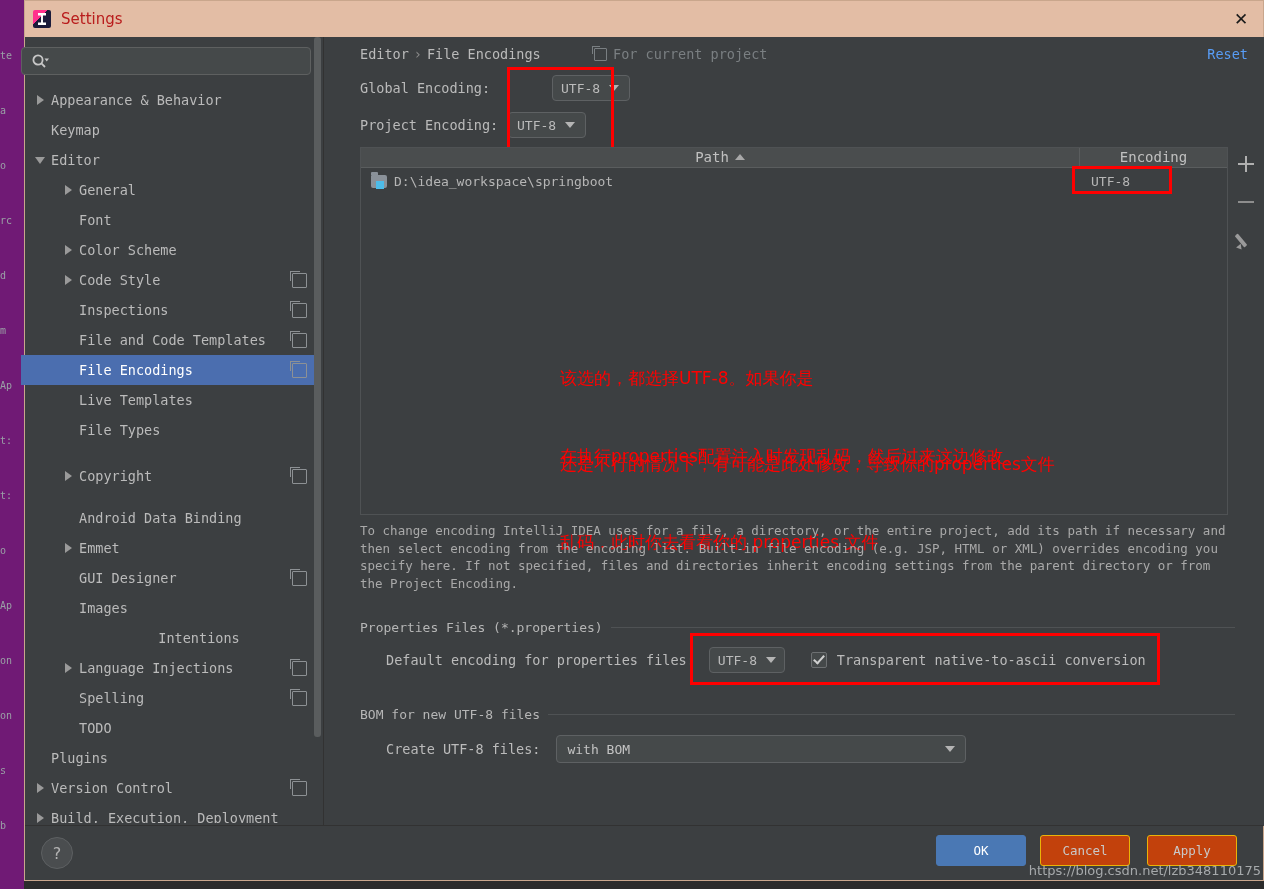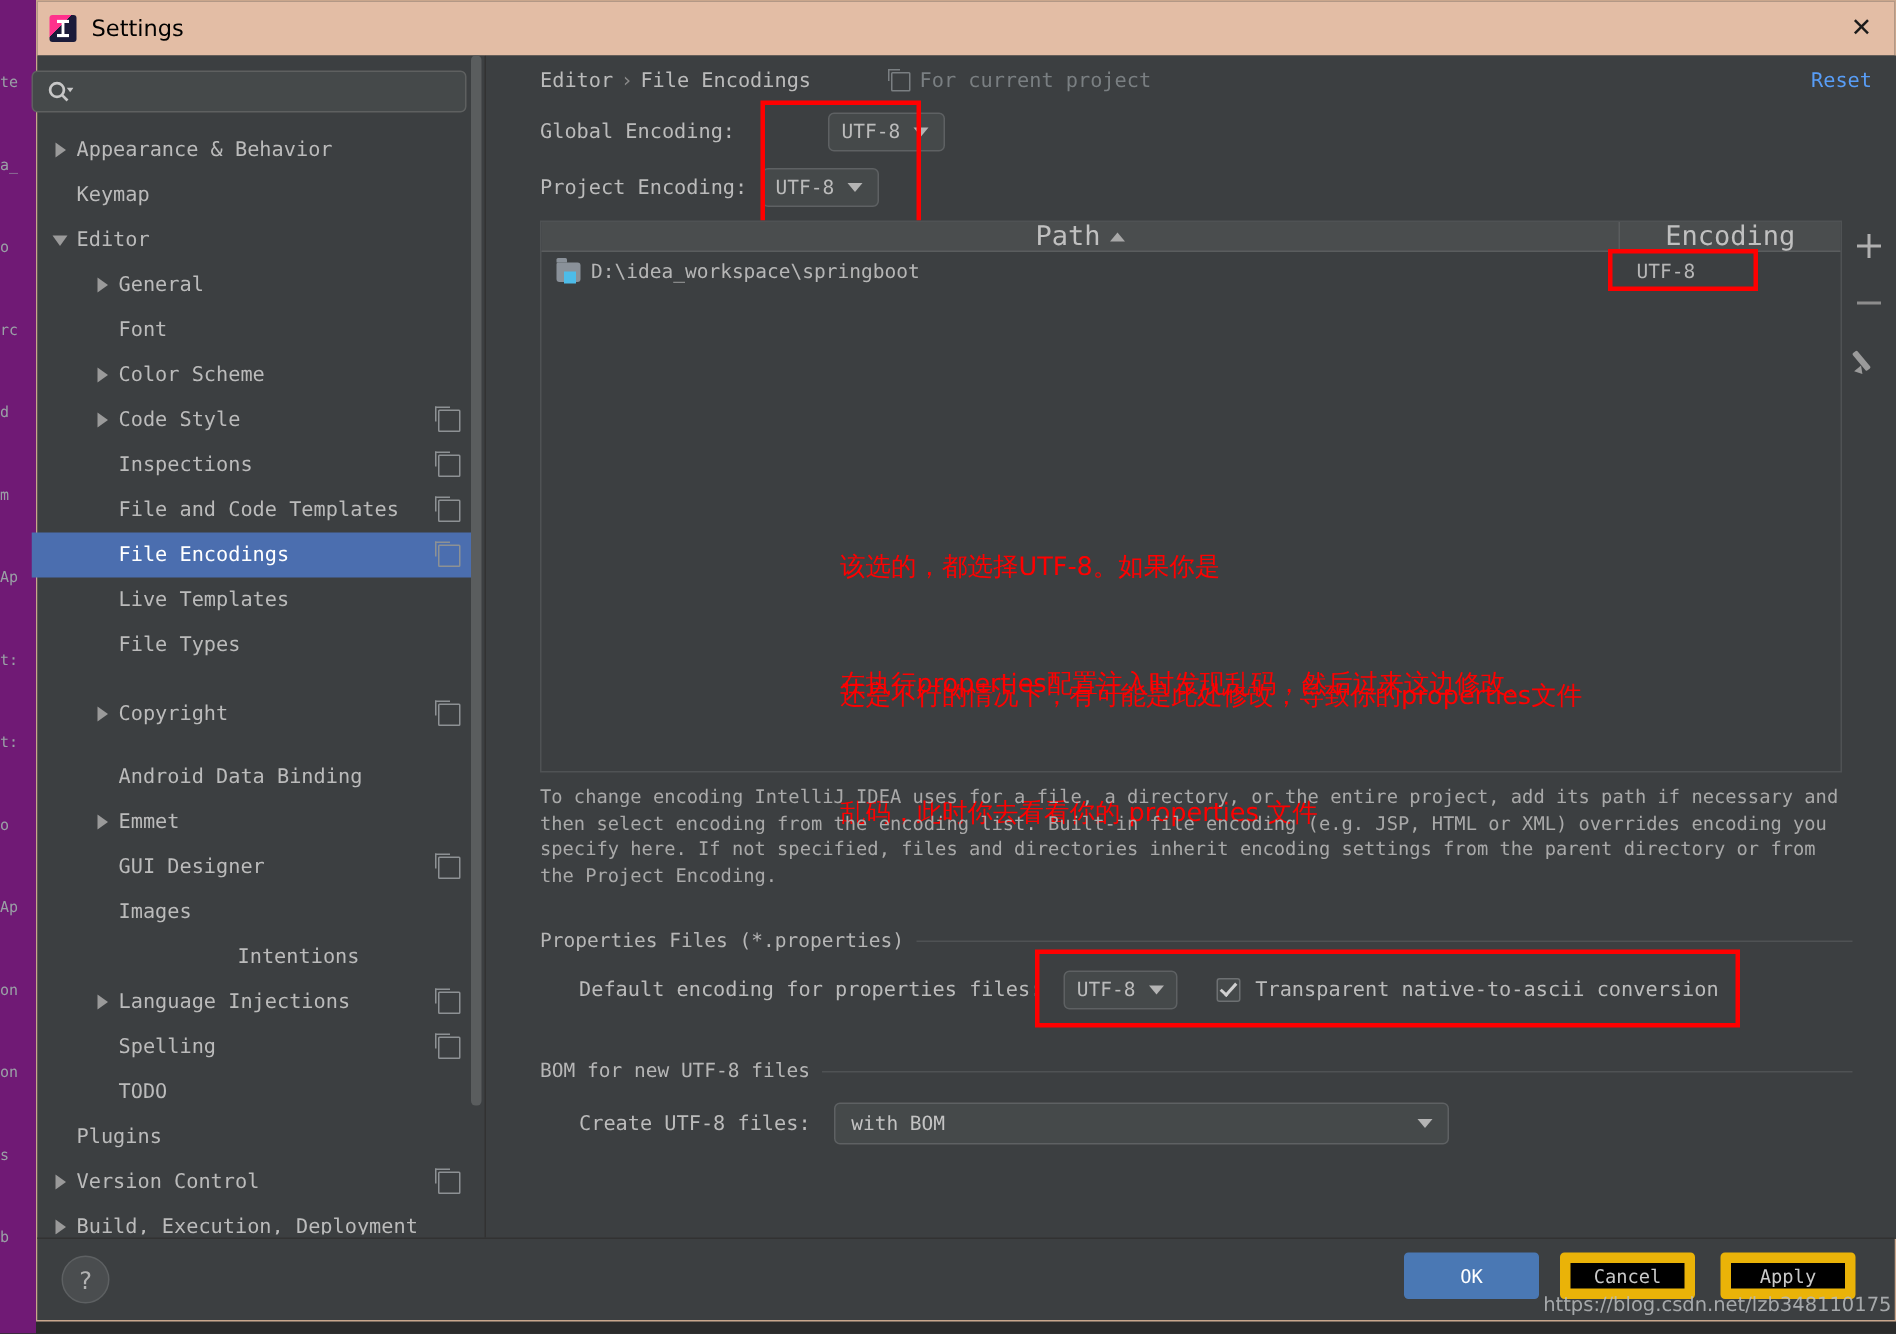--- a/index.html
+++ b/index.html
@@ -43,21 +43,21 @@
     background: linear-gradient(135deg,#ff318c 0%,#ff318c 40%,#1b1b3a 40%,#1b1b3a 100%);
     border-radius: 2px;
   }
   .title-icon::after {
     content: ""; position: absolute; left: 5px; top: 3px;
     width: 8px; height: 12px;
     background: #fff;
     clip-path: polygon(0 0,100% 0,100% 20%,62% 20%,62% 80%,100% 80%,100% 100%,0 100%,0 80%,38% 80%,38% 20%,0 20%);
   }
   .title-text {
-    margin-left: 10px; font-size: 15px; color: #000000;
+    margin-left: 10px; font-size: 15px; color: #b91c1c;
     font-family: "DejaVu Sans", sans-serif;
   }
   .title-close {
     position: absolute; right: 10px; top: 6px;
     width: 24px; height: 24px;
     display: flex; align-items: center; justify-content: center;
     color: #1a1a1a; font-size: 17px; cursor: pointer;
     font-family: "DejaVu Sans", sans-serif;
   }
 
@@ -191,21 +191,21 @@
     position: absolute; left: 36px; top: 110px;
     width: 868px; height: 368px;
     background: #3c3f41;
     border: 1px solid #4f5254; box-sizing: border-box;
   }
   .thead {
     display: flex; height: 19px; background: #4a4d4e;
     border-bottom: 1px solid #5a5d5e;
   }
   .th {
-    color: #c0c0c0; font-size: 18px; text-align: center;
+    color: #c0c0c0; font-size: 14px; text-align: center;
     line-height: 19px; position: relative;
     font-family: "DejaVu Sans Mono", monospace;
   }
   .th.path { flex: 0 0 718px; border-right: 1px solid #5a5d5e; }
   .th.enc  { flex: 1 1 auto; }
   .sort-arrow {
     display: inline-block; width: 0; height: 0; margin-left: 6px;
     vertical-align: 2px;
     border-left: 5px solid transparent;
     border-right: 5px solid transparent;
@@ -324,21 +324,21 @@
     cursor: pointer; font-family: "DejaVu Sans", sans-serif;
   }
   .btn {
     position: absolute; top: 9px; height: 31px; width: 90px;
     border-radius: 3px; font-size: 12.5px;
     display: flex; align-items: center; justify-content: center;
     cursor: pointer; box-sizing: border-box;
     font-family: "DejaVu Sans Mono", monospace;
   }
   .btn.primary { background: #4a78b4; color: #ffffff; border: 1px solid #4a78b4; }
-  .btn.normal  { background: #000000; color: #c9c9c9; border: 7px solid #eab308; }
+  .btn.normal  { background: #c2410c; color: #c9c9c9; border: 1px solid #eab308; }
 
   .watermark {
     position: absolute; right: 2px; bottom: 2px;
     color: #b9bcbe; font-size: 13px; opacity: .85;
     font-family: "DejaVu Sans", sans-serif;
   }
 </style>
 </head>
 <body>
 

